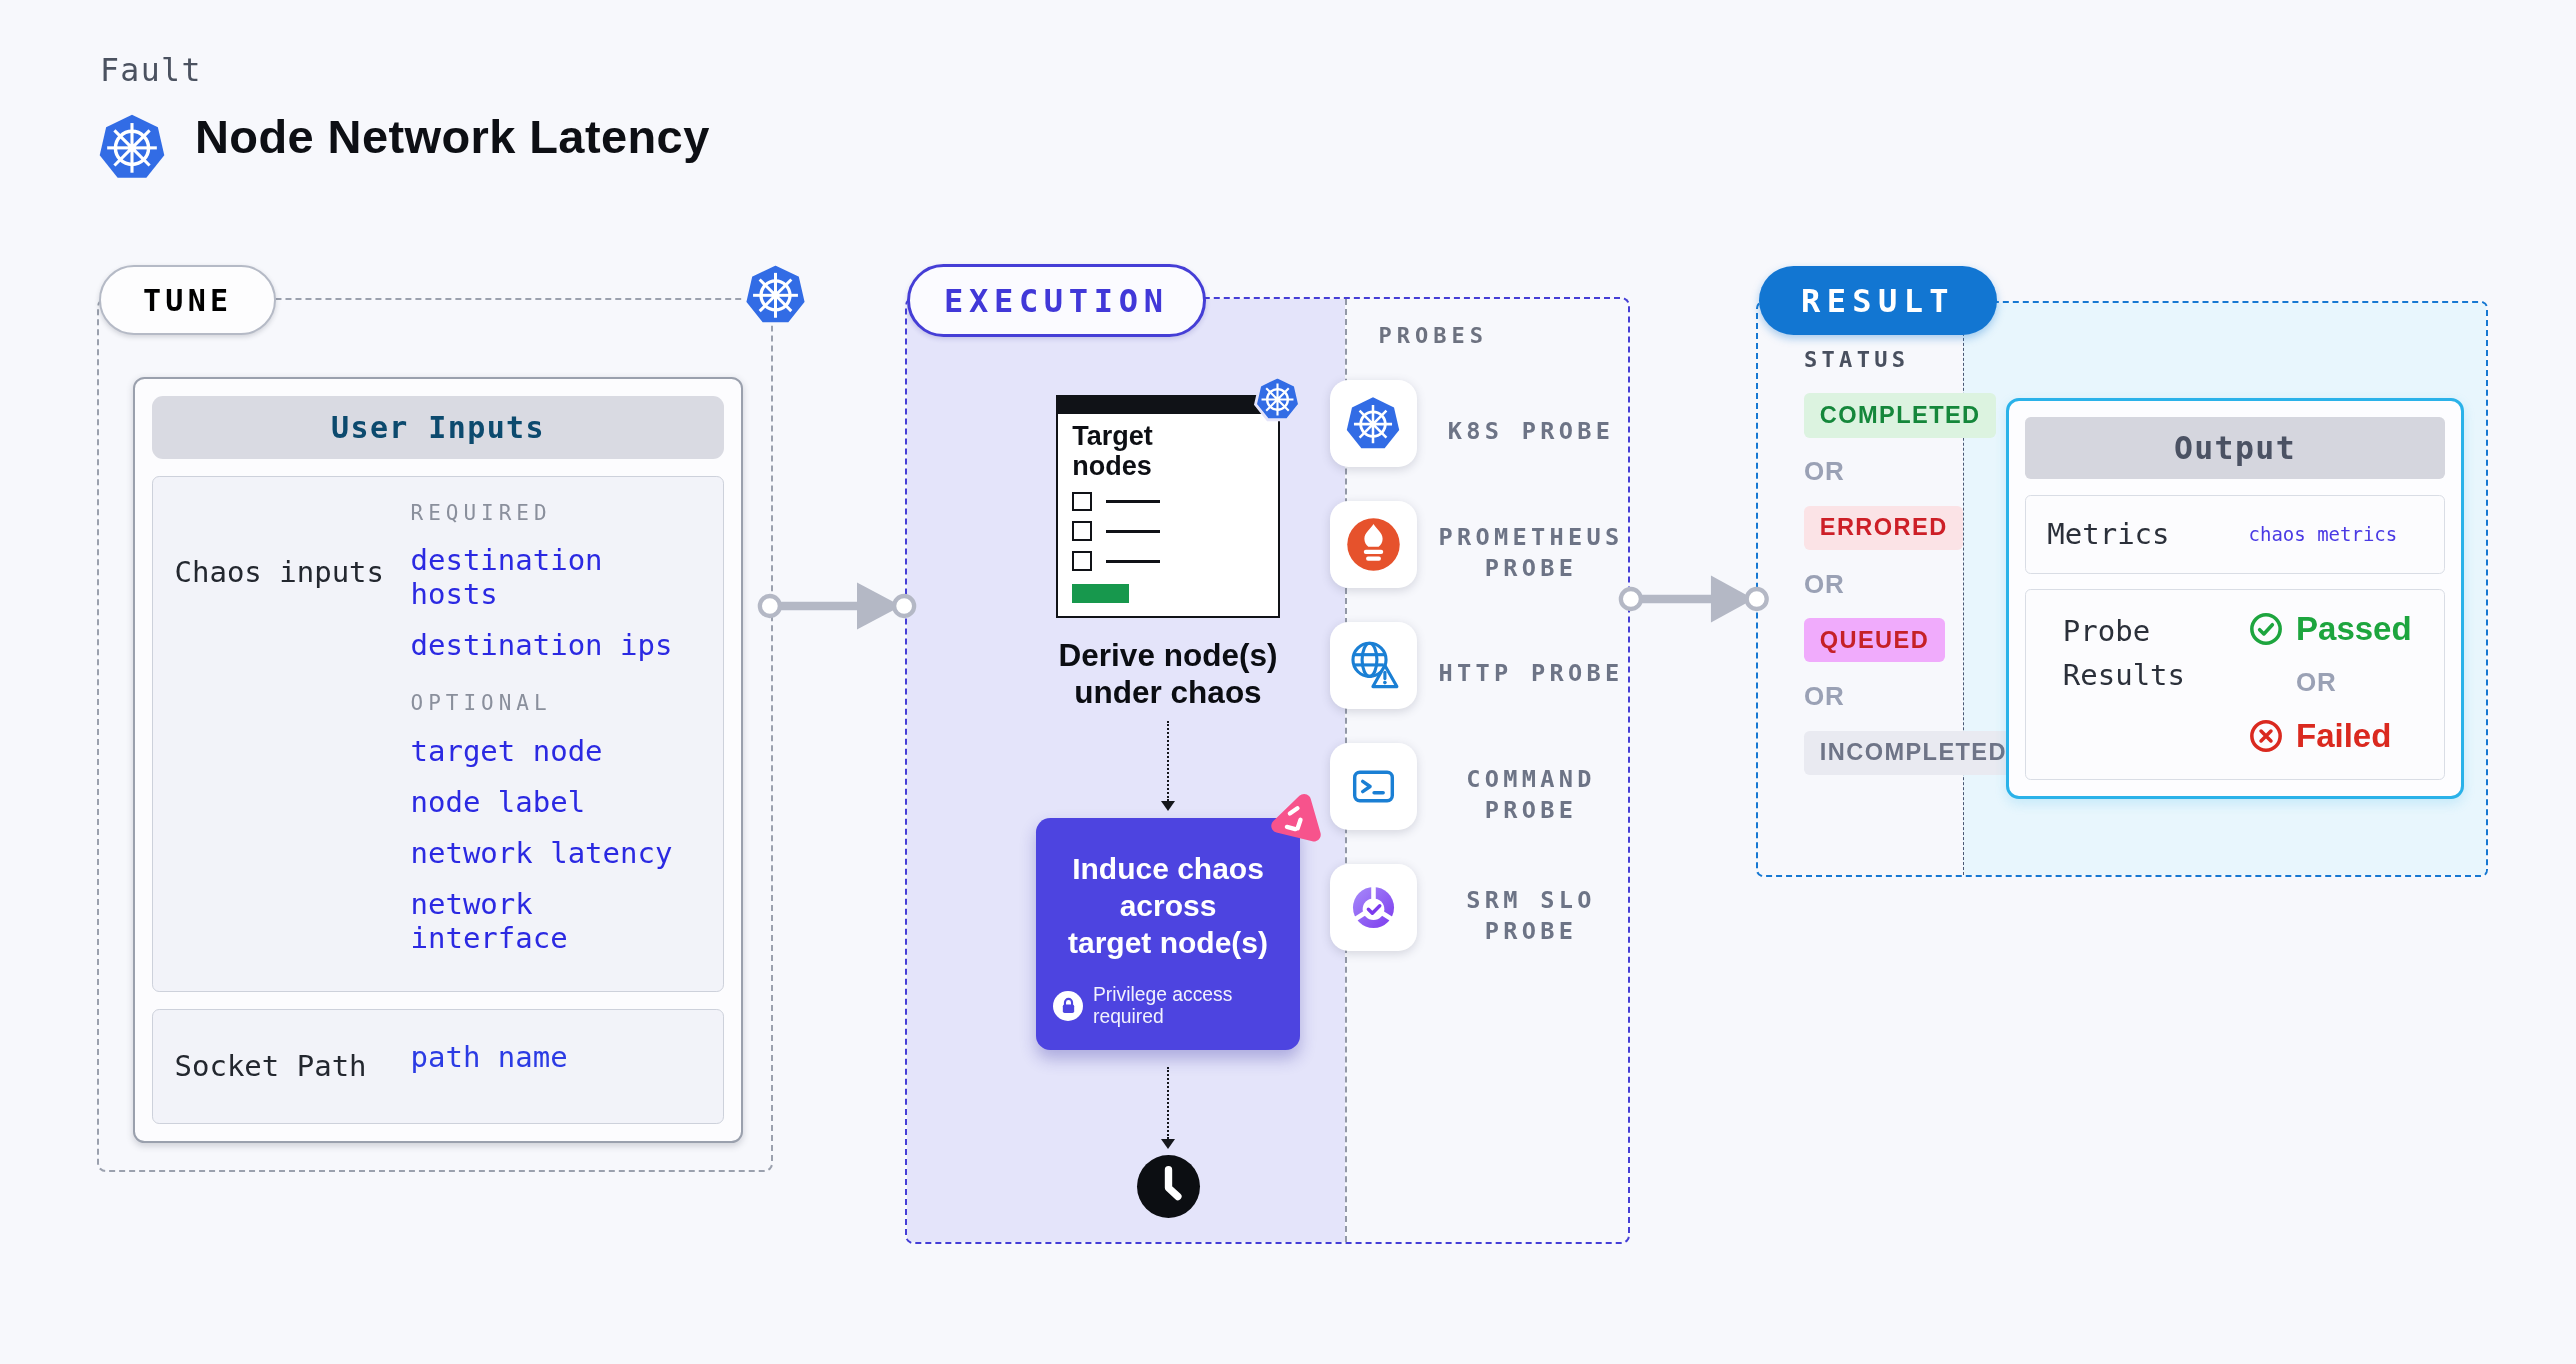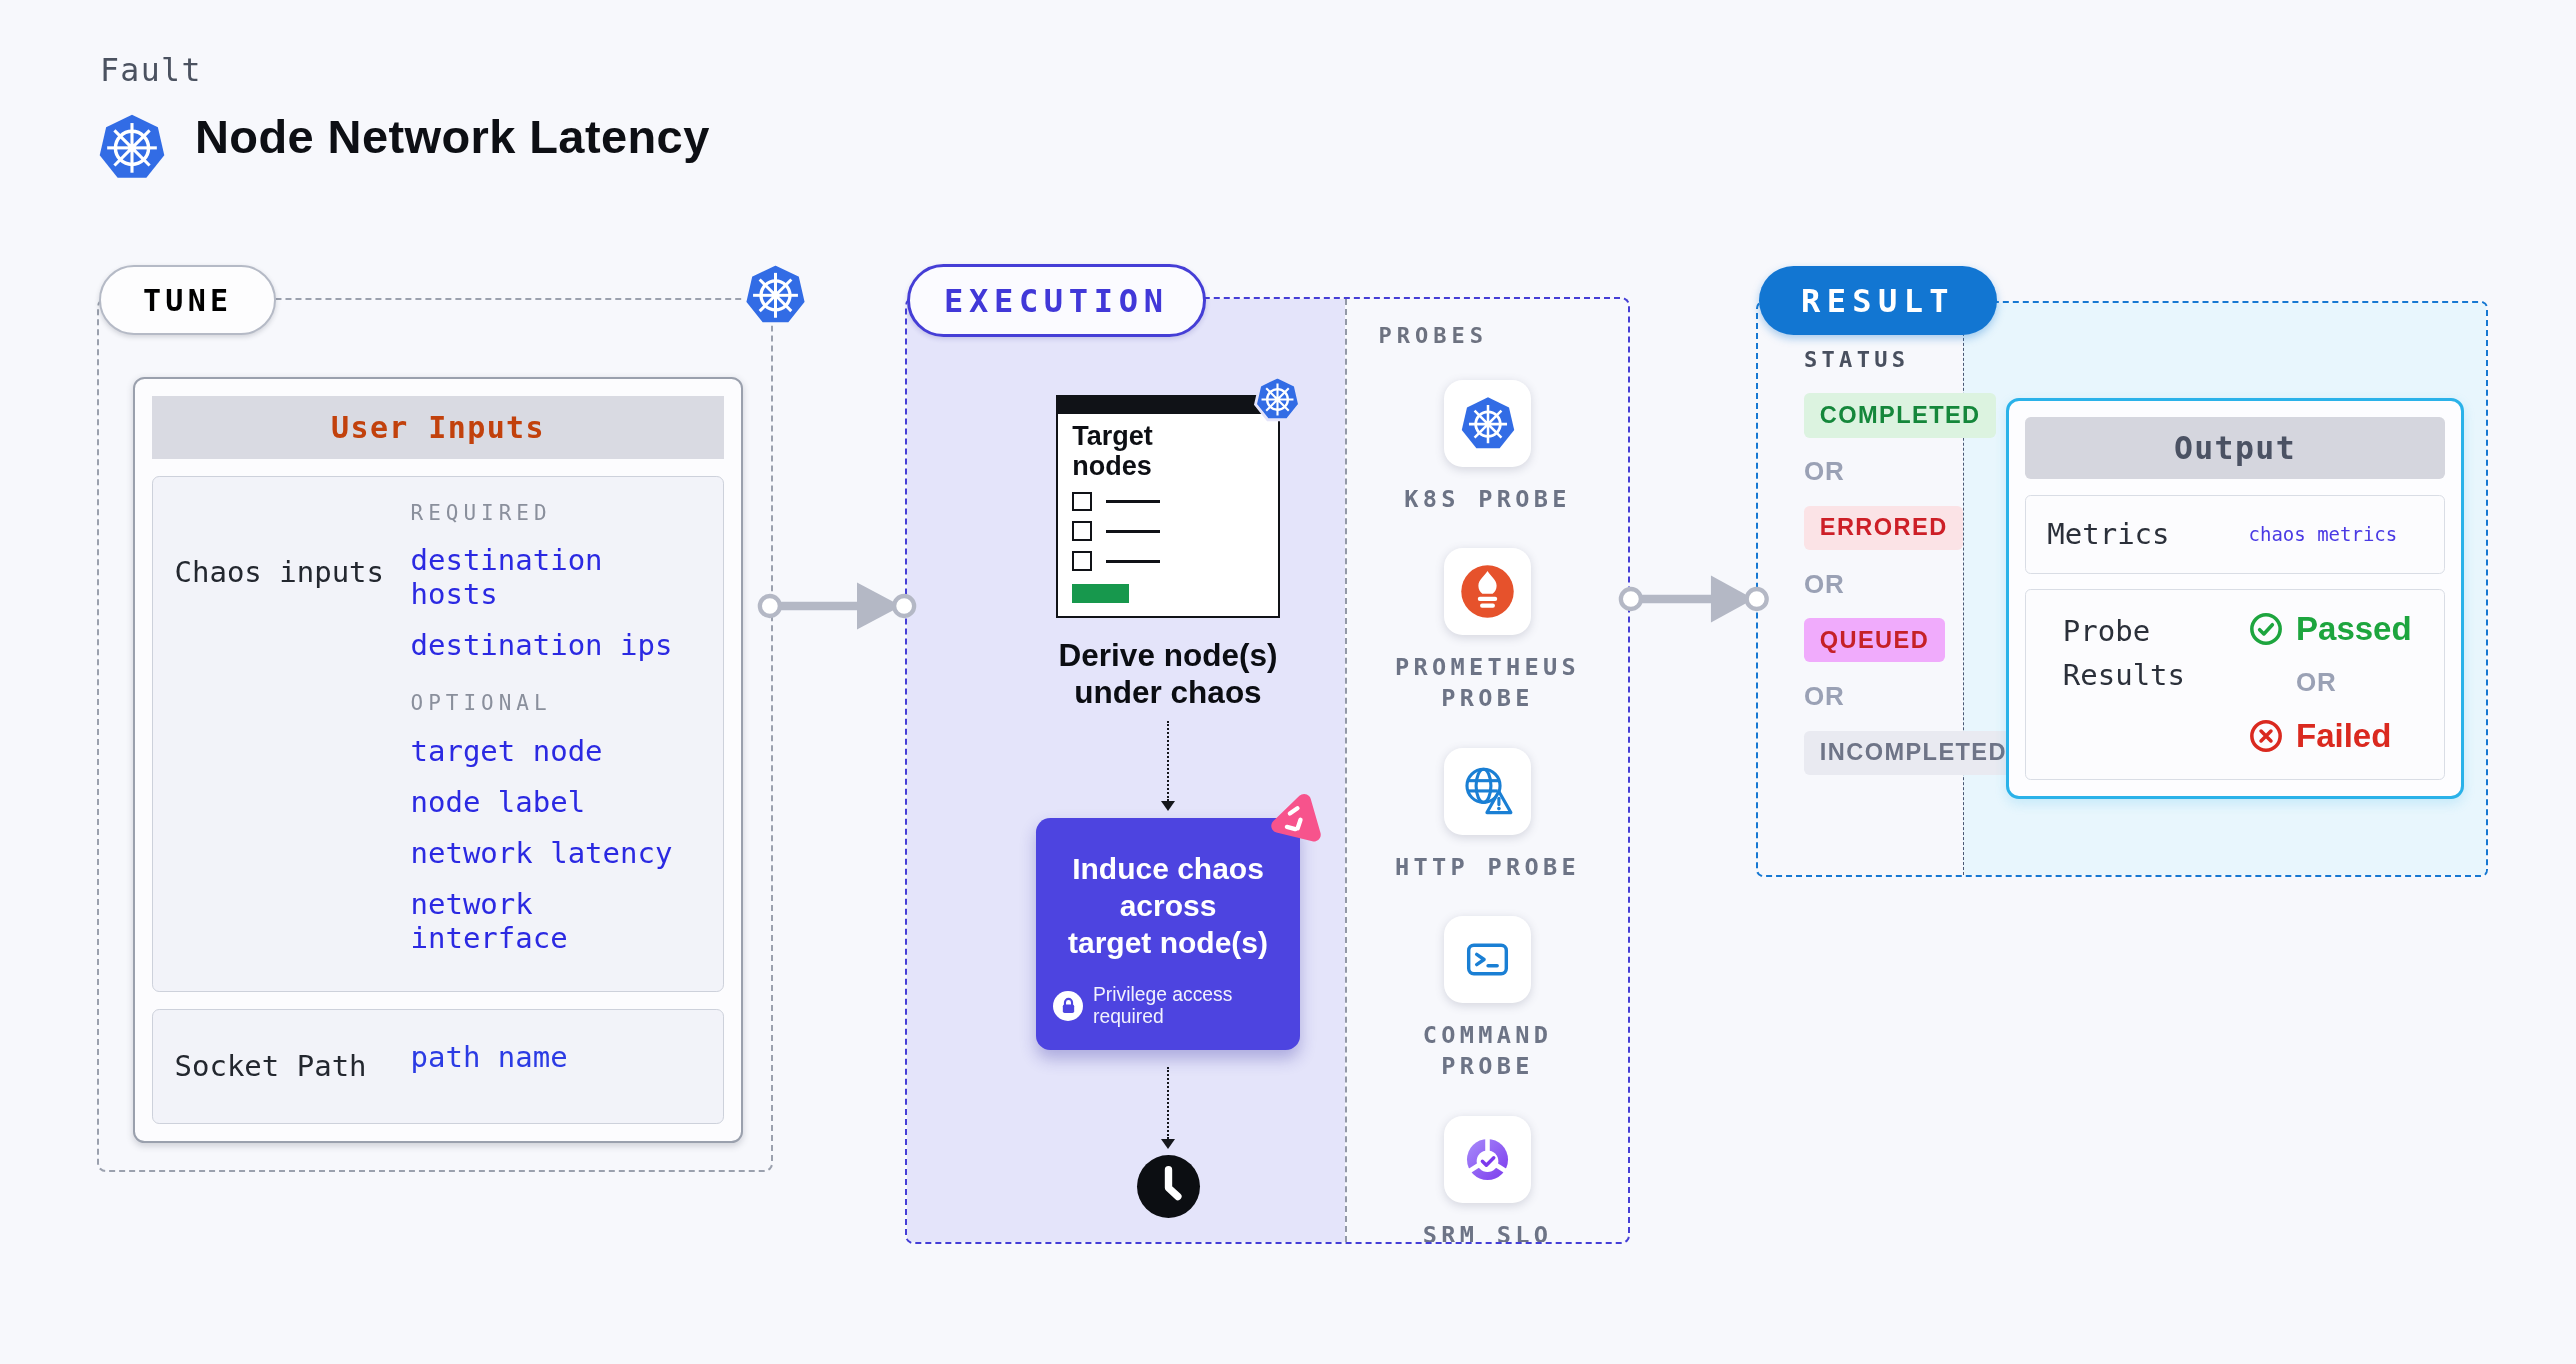--- a/index.html
+++ b/index.html
@@ -27,22 +27,22 @@
     box-shadow:0 2.1px 5.7px rgba(50,45,150,.18);}
   .result-pill{left:1759px;top:266px;height:69px;padding:0 42px;background:#1276d2;
     color:#ffffff;font-size:32px;letter-spacing:6.4px;box-shadow:0 3.6px 8.6px rgba(18,118,210,.35);}
 
   
   .tune-box{left:97px;top:298px;width:672px;height:870px;border:2.1px dashed #9ba1ae;border-radius:8.6px;}
   .tune-k8s{left:742px;top:261px;width:67px;height:66px;z-index:6;}
   .user-card{left:133px;top:377px;width:610px;height:766px;background:#fcfcfe;
     border:2.1px solid #9aa0ad;border-radius:11.5px;box-shadow:0 2.9px 7.2px rgba(60,64,80,.22);
     box-sizing:border-box;padding:17px;display:flex;flex-direction:column;gap:17px;z-index:3;}
-  .ui-header{height:63px;background:#d9dae2;border-radius:0;display:flex;align-items:center;
-    justify-content:center;font-size:30px;font-weight:700;color:#c2410c;letter-spacing:1.4px;}
+  .ui-header{height:63px;background:#d9dae2;border-radius:11px;display:flex;align-items:center;
+    justify-content:center;font-size:30px;font-weight:700;color:#0c4a6e;letter-spacing:1.4px;}
   .input-group{background:#f2f3f9;border:1.4px solid #cdd1db;border-radius:7.2px;
     box-sizing:border-box;display:flex;padding:18.6px 21.5px;}
   .group-label{width:236px;flex:none;font-size:29px;color:#23272f;line-height:1.45;}
   .group-values{flex:1;}
   .sec-heading{font-size:21px;color:#8a8f9c;letter-spacing:5px;margin:5.7px 0 18.6px;}
   .blue-item{font-size:29px;color:#2b29e2;margin-bottom:17px;}
   .opt-gap{margin-top:29px;}
   .rt-line{font-size:29px;color:#2b3be4;margin-bottom:24px;}
   .rt-sep{color:#7aa7f5;padding:0 7.2px;}
   .grp-runtime{height:143px;}
@@ -57,21 +57,21 @@
   .flow-arrow{position:absolute;z-index:7;}
 
   
   .exec-box{left:905px;top:297px;width:725px;height:947px;border:2.9px dashed #453ed6;
     border-radius:8.6px;box-sizing:border-box;overflow:hidden;}
   .exec-lavender{position:absolute;left:0;top:0;bottom:0;width:438px;background:#e4e4fa;}
   .probes-panel{position:absolute;left:438px;top:0;bottom:0;right:0;border-left:2.1px dashed #9298a6;
     box-sizing:border-box;padding-top:24px;}
   .probes-title{margin-left:31.5px;font-size:22px;font-weight:700;color:#6d7280;letter-spacing:5px;}
   .probes-col{margin-top:31.5px;display:flex;flex-direction:column;align-items:center;gap:34px;}
-  .probe-item{display:flex;flex-direction:column;align-items:center;}
+  .probe-item{display:flex;flex-direction:row;align-items:center;}
   .probe-icon-card{width:87px;height:87px;background:#ffffff;border-radius:18.6px;
     box-shadow:0 2.9px 10px rgba(80,86,110,.20);display:flex;align-items:center;justify-content:center;}
   .probe-label{margin-top:17px;font-size:23.6px;font-weight:700;color:#6d7486;letter-spacing:4.3px;
     text-align:center;width:229px;line-height:1.3;}
 
   .exec-flow{position:absolute;left:0;top:0;width:522px;display:flex;flex-direction:column;align-items:center;}
   .target-card{position:relative;margin-top:96px;width:224px;z-index:2;}
   .tc-bar{height:18.6px;background:#101217;}
   .tc-body{border:2.9px solid #101217;border-top:none;background:#ffffff;padding:8.6px 14.3px 13px;}
   .tc-title{font-size:27px;font-weight:700;line-height:1.1;color:#0d0f14;}

